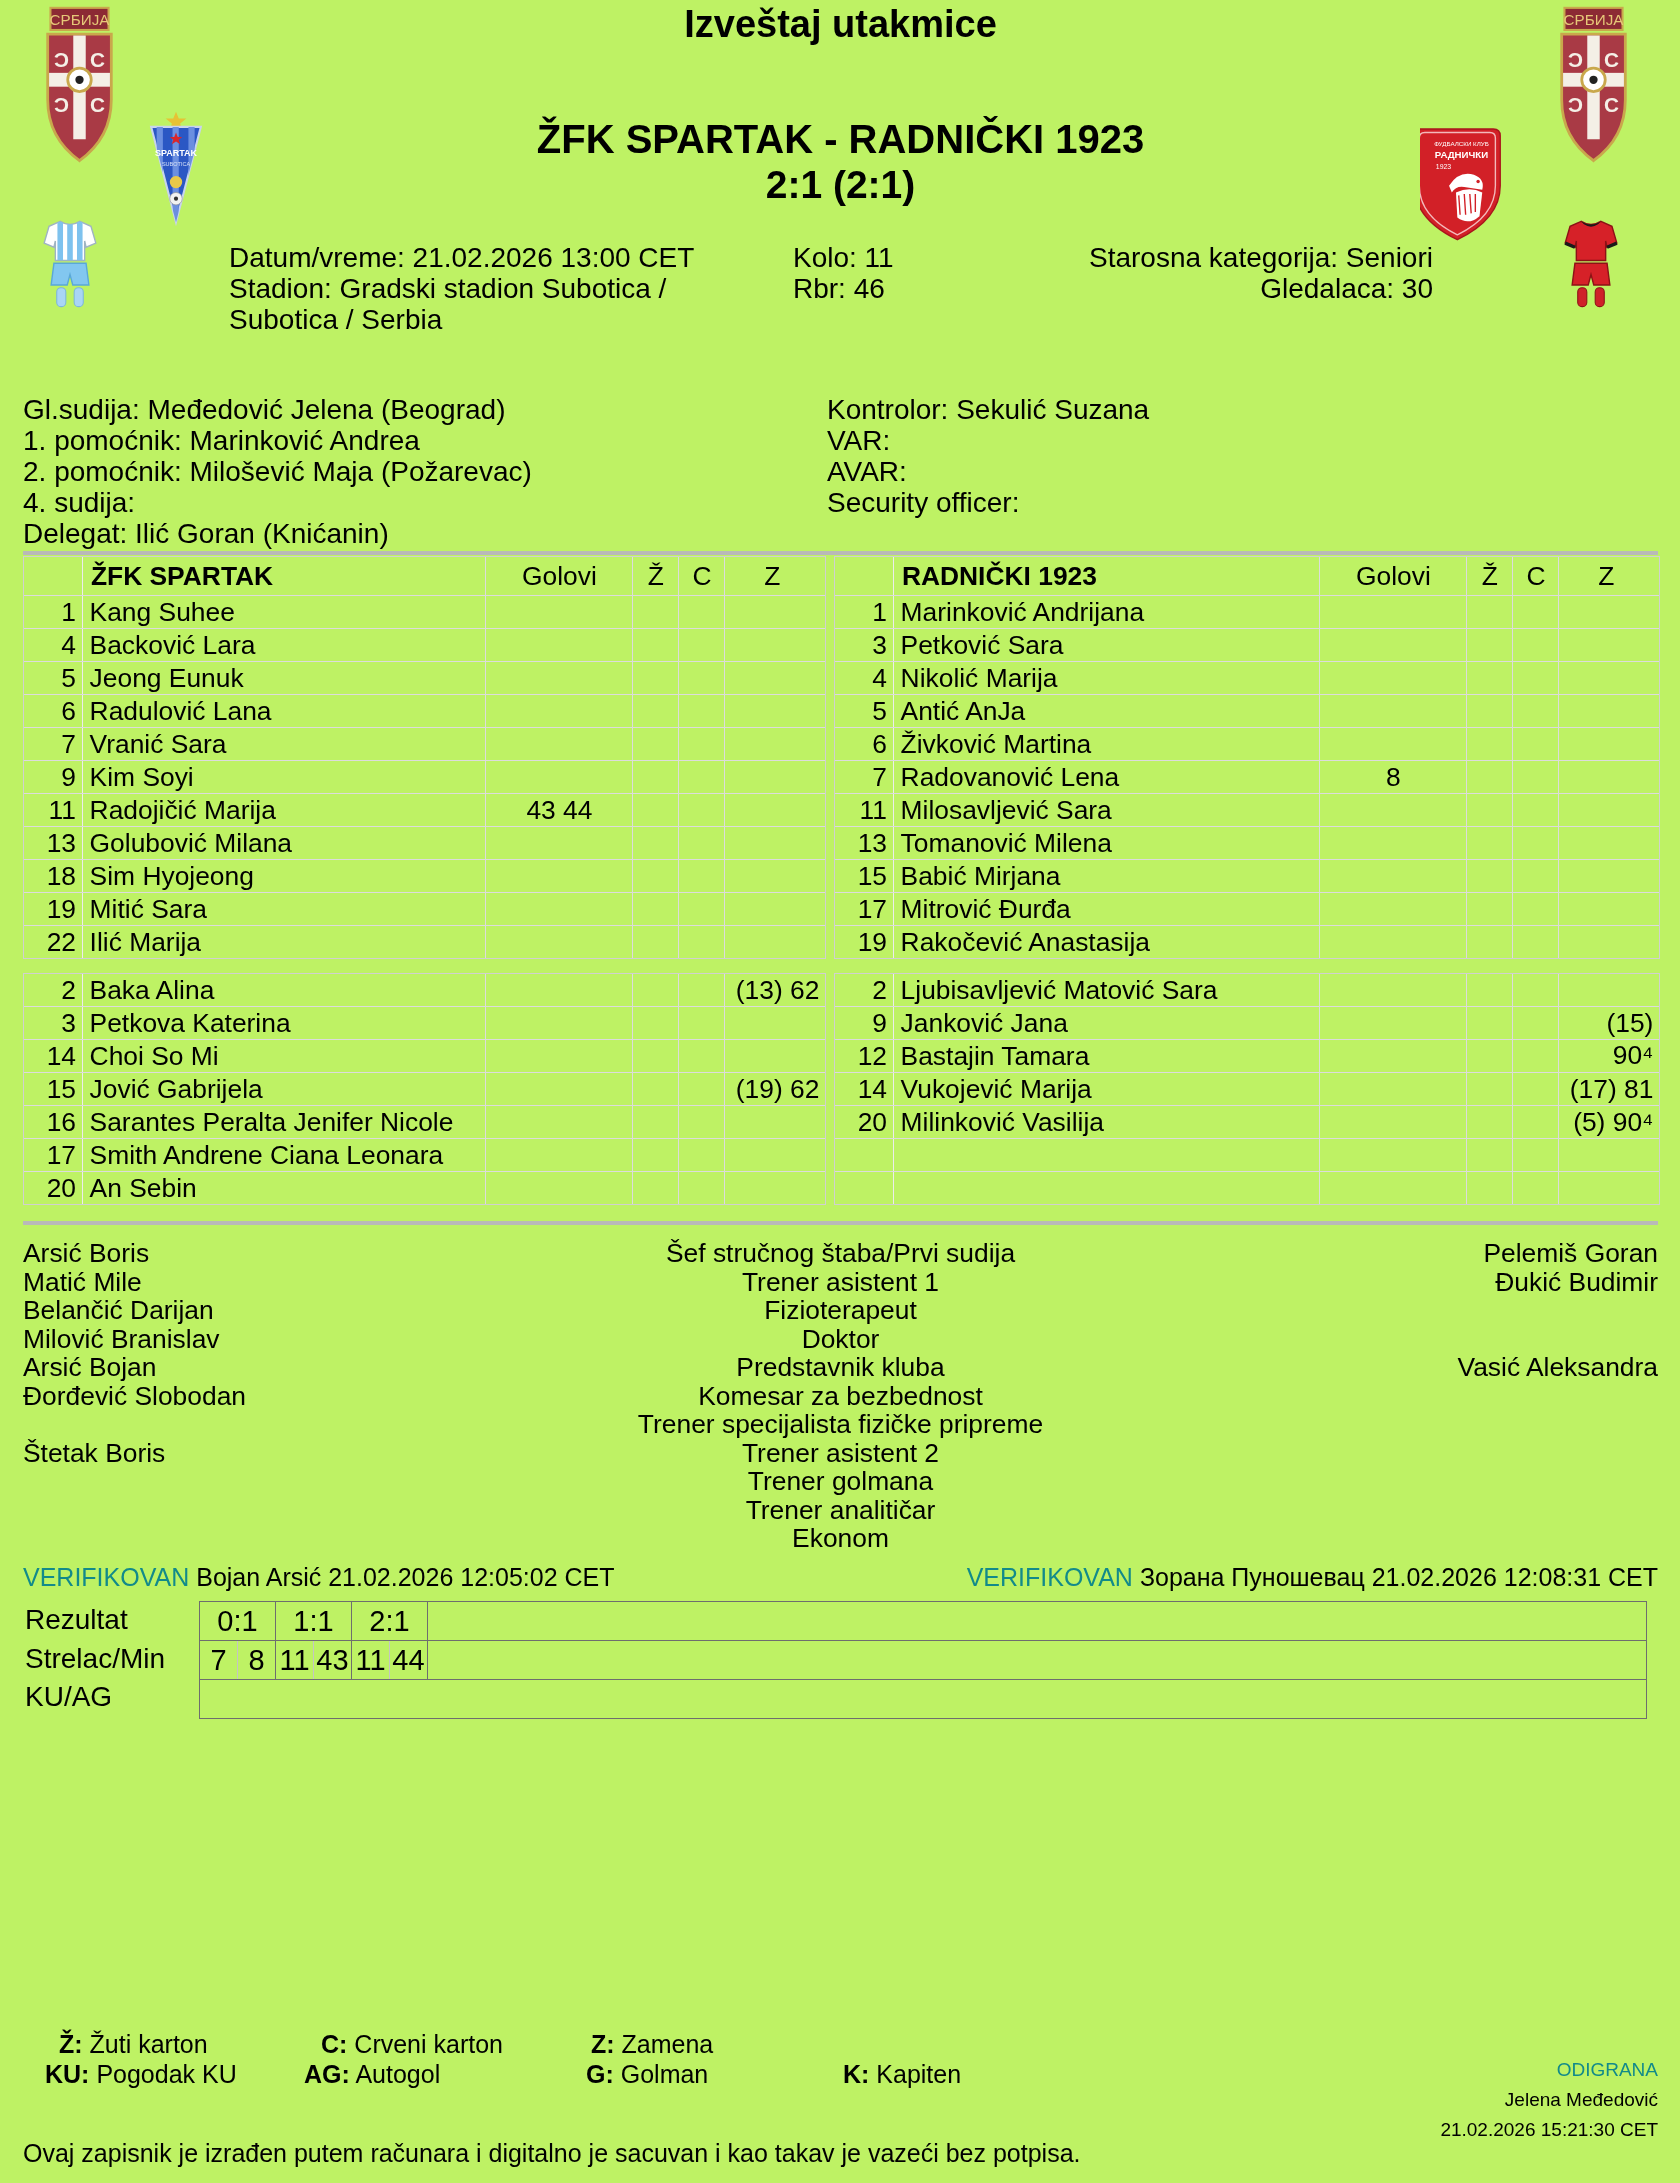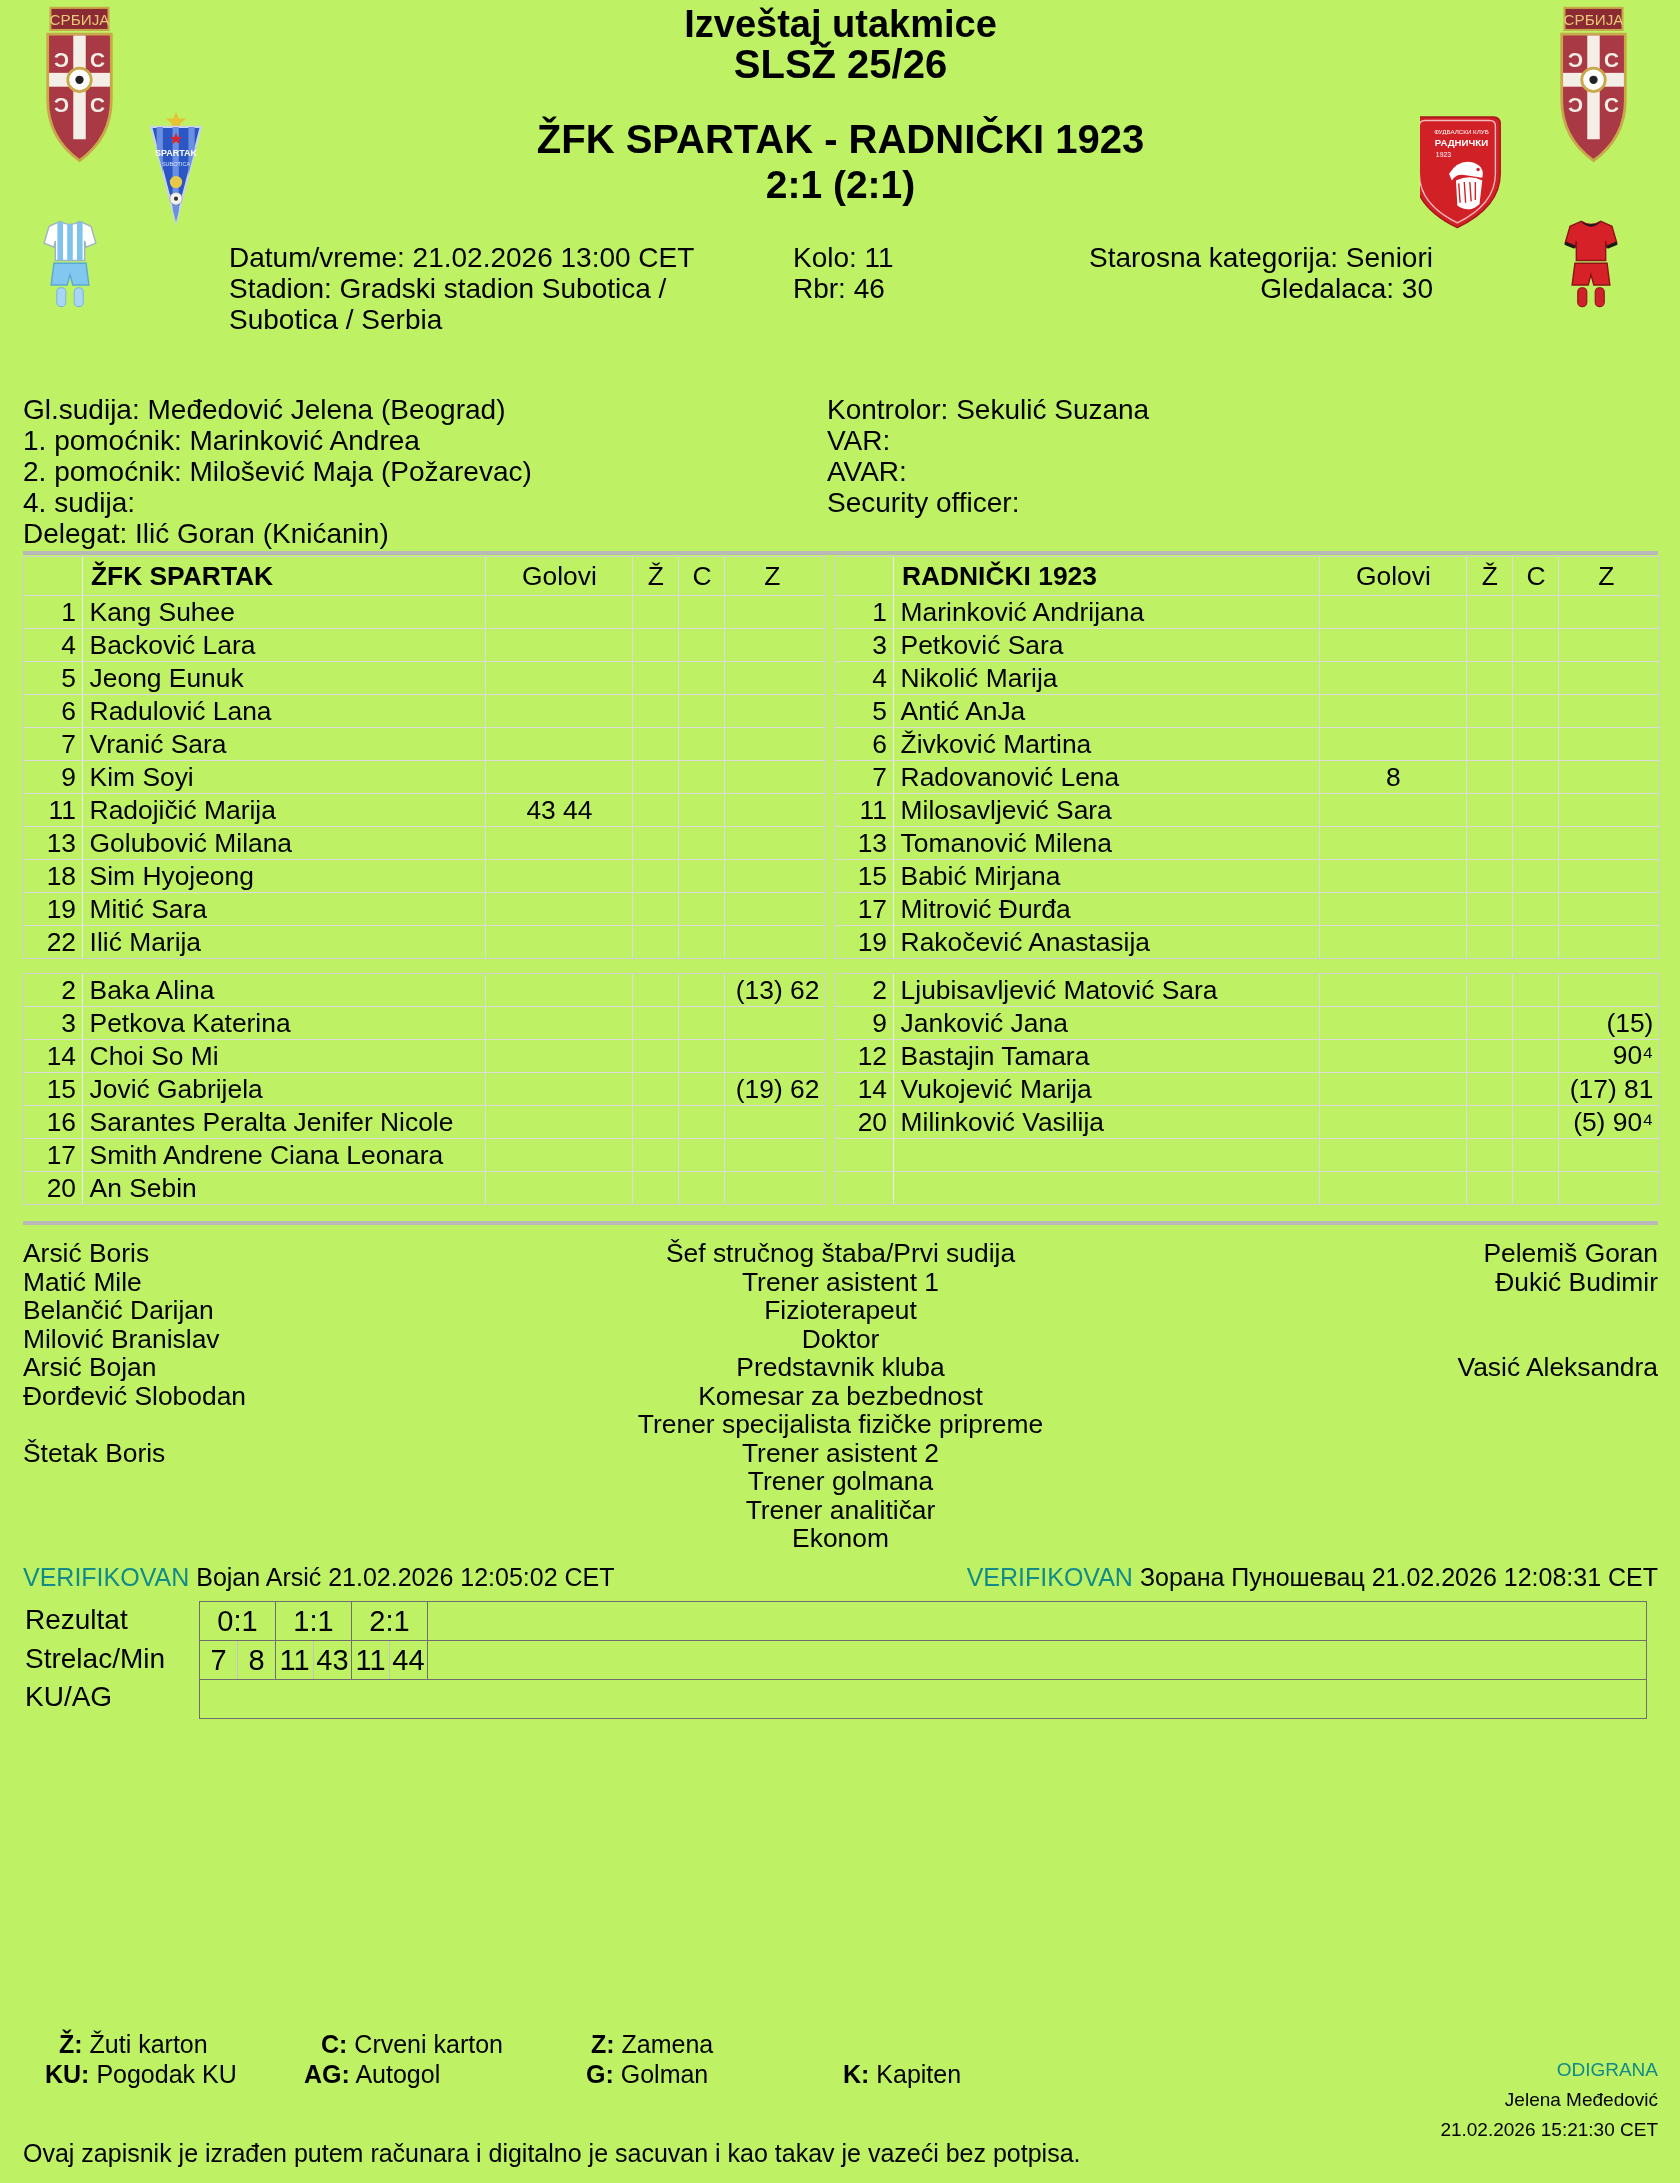--- a/index.html
+++ b/index.html
@@ -83,21 +83,20 @@
       <text x="34" y="88" text-anchor="middle" font-size="30" fill="#f4efe6" font-weight="bold">Ɔ</text>
       <text x="86" y="88" text-anchor="middle" font-size="30" fill="#f4efe6" font-weight="bold">C</text>
       <text x="34" y="152" text-anchor="middle" font-size="30" fill="#f4efe6" font-weight="bold">Ɔ</text>
       <text x="86" y="152" text-anchor="middle" font-size="30" fill="#f4efe6" font-weight="bold">C</text>
       <circle cx="60" cy="106" r="17" fill="#fff" stroke="#c9a84c" stroke-width="4"></circle>
       <circle cx="60" cy="106" r="6" fill="#222"></circle>
     </svg>
   </div>
 
   <div class="abs ctr t1" style="top:2.8px;">Izveštaj utakmice</div>
-  <div class="abs ctr t2" style="top:42px;">SLSŽ 25/26</div>
   <div class="abs ctr t3" style="top:117px;">ŽFK SPARTAK - RADNIČKI 1923</div>
   <div class="abs ctr t4" style="top:163px;">2:1 (2:1)</div>
 
   <div class="abs" style="left:147px;top:110px;">
     <svg width="58" height="118" viewBox="0 0 84 170">
       <defs>
         <clipPath id="penclip">
             <polygon points="6,24 78,24 42,162"></polygon>
           </clipPath>
       </defs>
@@ -110,21 +109,21 @@
       </g>
       <polygon points="42,32 44.5,38.5 51,38.5 46,42.5 48,49 42,45 36,49 38,42.5 33,38.5 39.5,38.5" fill="#d8262c"></polygon>
       <text x="42" y="66" text-anchor="middle" font-size="13" font-weight="bold" fill="#fff">SPARTAK</text>
       <text x="42" y="80" text-anchor="middle" font-size="8" fill="#d7e2f8">SUBOTICA</text>
       <circle cx="42" cy="104" r="9" fill="#e8c84a"></circle>
       <circle cx="42" cy="128" r="9" fill="#f2f2f2" stroke="#999" stroke-width="1"></circle>
       <circle cx="42" cy="128" r="3" fill="#333"></circle>
     </svg>
   </div>
 
-  <div class="abs" style="left:1420px;top:114px;">
+  <div class="abs" style="left:1420px;top:126px;">
     <svg width="83" height="118" viewBox="0 0 120 170">
       <path d="M14,4 h92 q10,0 10,10 v72 q0,48 -62,78 q-62,-30 -62,-78 v-72 q0,-10 10,-10 z" fill="#d22027" stroke="#a8161c" stroke-width="2"></path>
       <path d="M19,9 h82 q8,0 8,8 v69 q0,44 -55,71 q-55,-27 -55,-71 v-69 q0,-8 8,-8 z" fill="none" stroke="#f3b9bb" stroke-width="2"></path>
       <text x="60" y="28" text-anchor="middle" font-size="9" fill="#fff">ФУДБАЛСКИ КЛУБ</text>
       <text x="60" y="46" text-anchor="middle" font-size="14" font-weight="bold" fill="#fff">РАДНИЧКИ</text>
       <text x="34" y="62" text-anchor="middle" font-size="10" fill="#fff">1923</text>
       <path d="M78,70 q16,6 12,22 l-26,-4 q-12,-2 -18,8 l-4,-10 q14,-22 36,-16 z" fill="#fff"></path>
       <path d="M52,96 q20,-10 38,0 l-4,34 q-16,14 -32,2 z" fill="#fff"></path>
       <path d="M56,100 l2,28 M64,98 l2,30 M72,98 l2,28 M80,98 l0,26" stroke="#d22027" stroke-width="2" fill="none"></path>
       <circle cx="84" cy="80" r="2.5" fill="#d22027"></circle>

